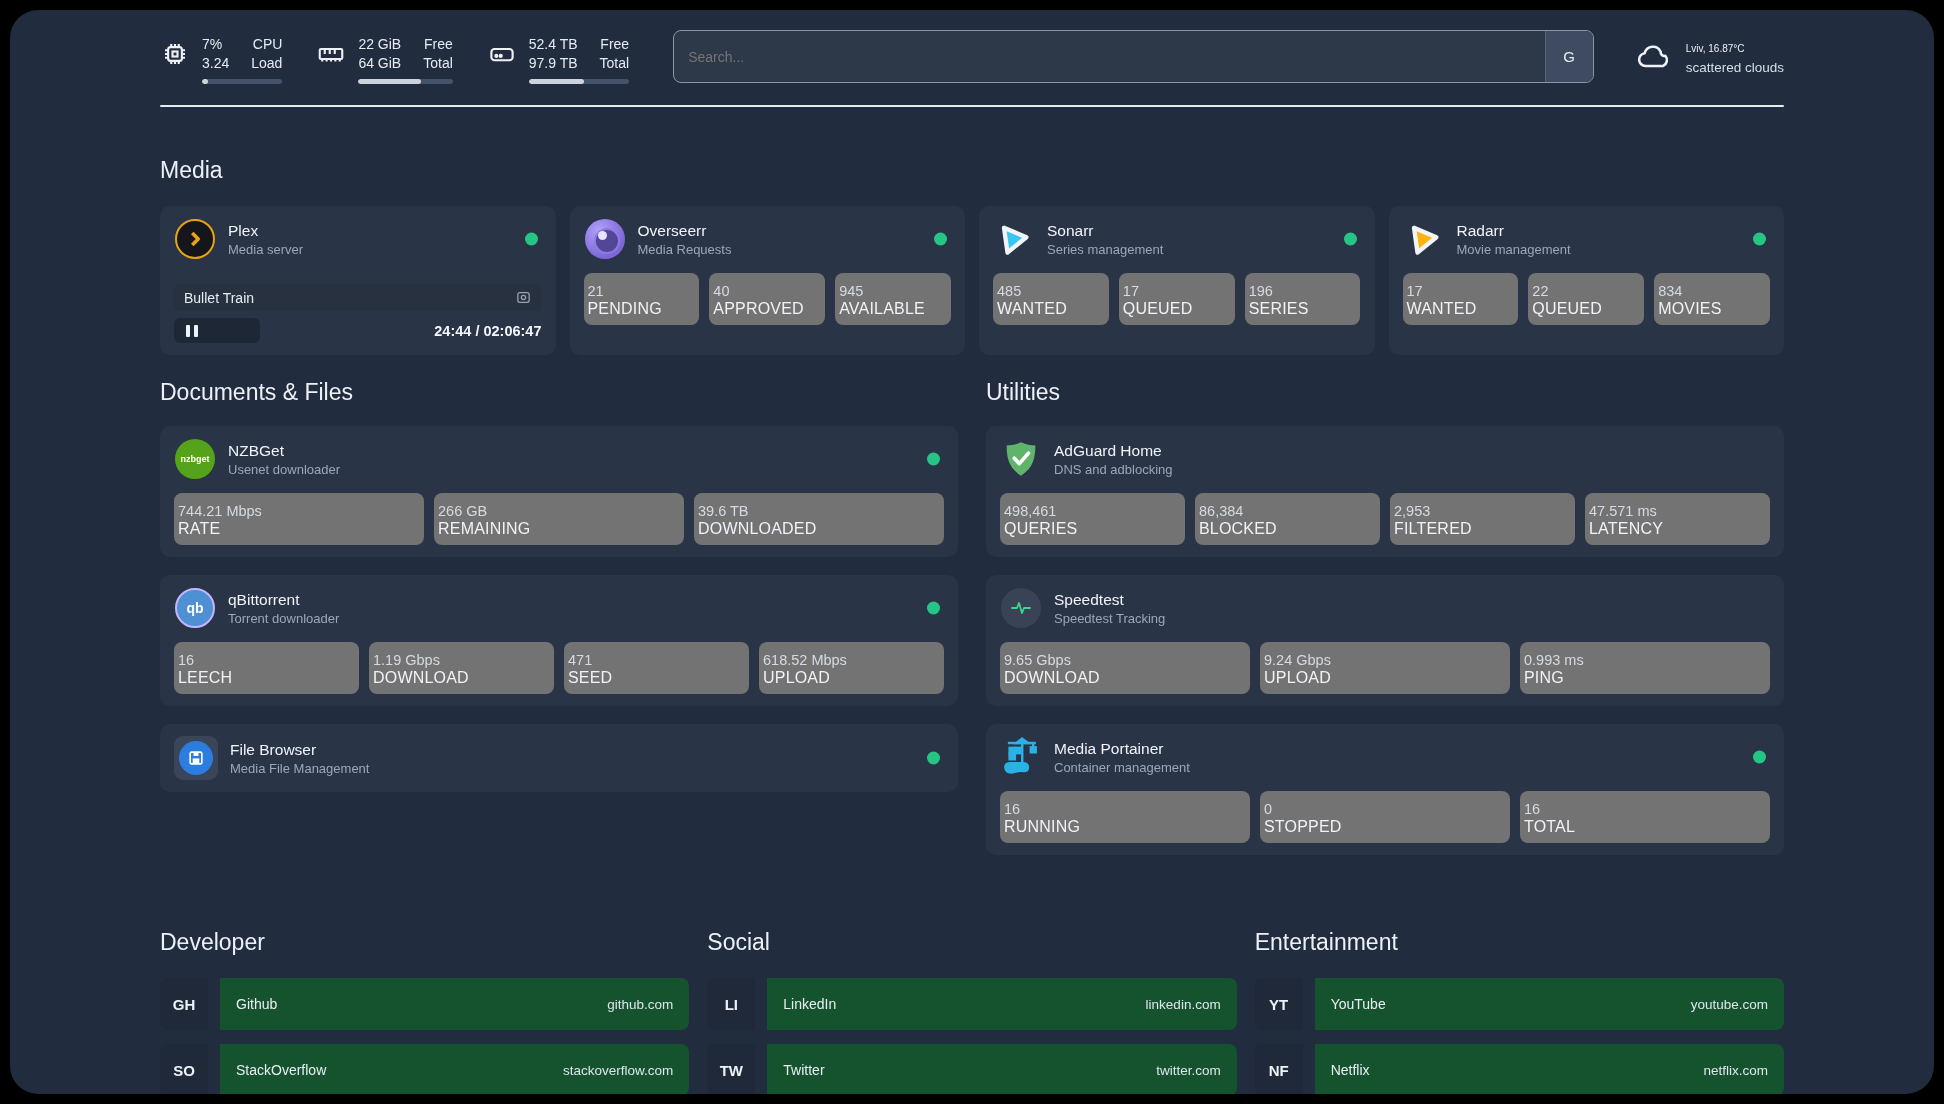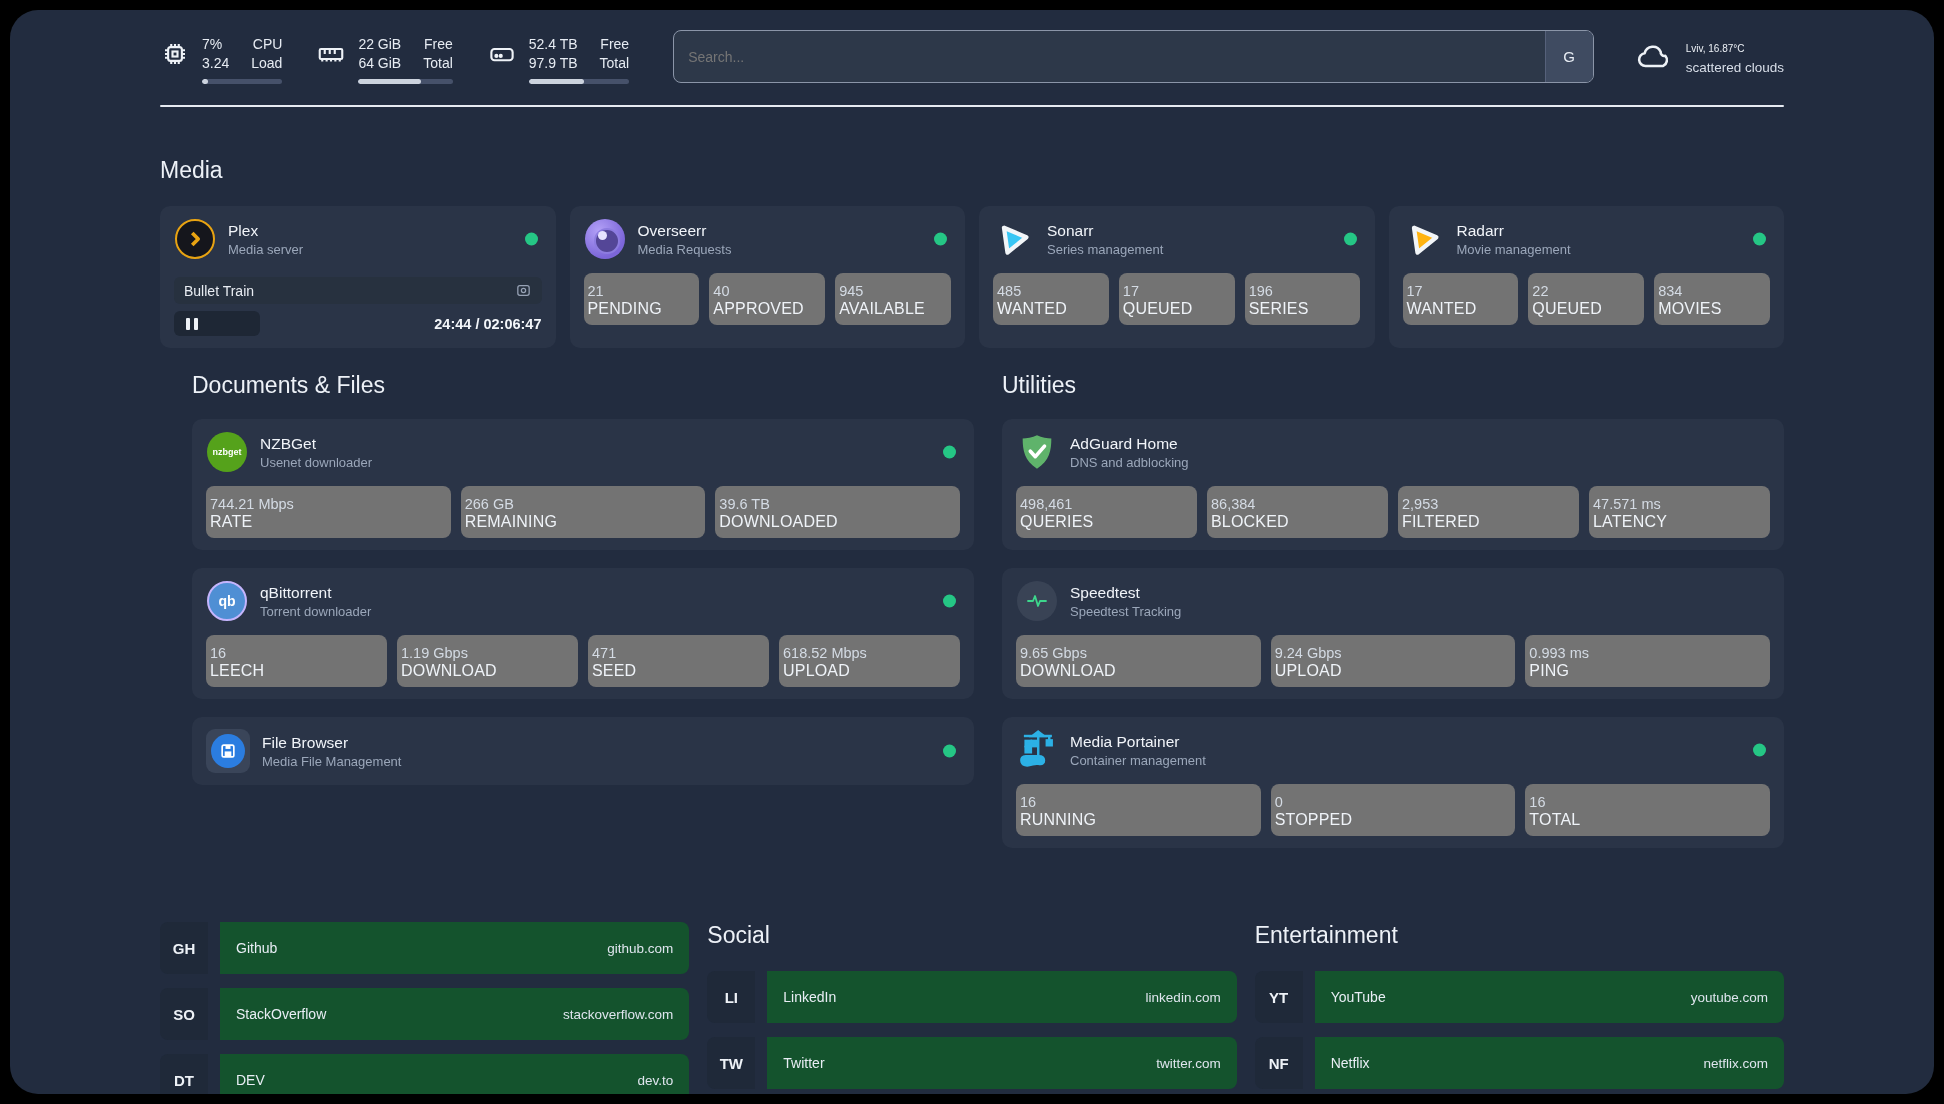--- a/index.html
+++ b/index.html
@@ -58,29 +58,29 @@
   .ic-over { position:relative; width:40px; height:40px; border-radius:50%; background:radial-gradient(circle at 35% 30%, #b3a1f7, #7c66d9 70%); overflow:hidden; }
   .ic-over .pupil { position:absolute; left:9px; top:9px; width:26px; height:26px; border-radius:50%; background:#544697; border:2px solid #8d7ce0; }
   .ic-over .glint { position:absolute; left:13px; top:12px; width:9px; height:9px; border-radius:50%; background:#e7e2ff; }
   .ic-circle { width:40px; height:40px; border-radius:50%; display:flex; align-items:center; justify-content:center; color:#fff; }
   .ic-nzb { background:#55a21b; font-size:9px; font-weight:bold; }
   .ic-qb { background:#4f8fd4; font-size:14px; font-weight:bold; border:2px solid #c4b5fd; }
   .ic-speed { background:#394355; }
   .ic-fb-chip { width:44px; height:44px; border-radius:9px; background:#3a4559; display:flex; align-items:center; justify-content:center; }
   .ic-fb { width:34px; height:34px; border-radius:50%; background:#2b7de0; display:flex; align-items:center; justify-content:center; }
   
-  .plex-np { margin-top:17px; background:#27313f; border-radius:6px; padding:5px 10px; display:flex; align-items:center; justify-content:space-between; }
+  .plex-np { margin-top:24px; background:#27313f; border-radius:6px; padding:5px 10px; display:flex; align-items:center; justify-content:space-between; }
   .np-title { font-size:14px; color:#e9edf3; }
   .np-cam svg { width:17px; height:17px; stroke:#97a2b5; fill:none; stroke-width:1.8; display:block; }
   .np-ctrl { margin-top:7px; display:flex; align-items:center; justify-content:space-between; }
   .pause-chip { width:86px; height:25px; background:#1e2735; border-radius:6px; border:none; cursor:pointer; display:flex; align-items:center; padding-left:12px; gap:4px; }
   .pause-chip i { display:block; width:4px; height:12px; background:#eef2f7; border-radius:1px; }
   .ptime { font-size:14.5px; font-weight:bold; color:#f3f6fa; }
   
-  .two-col { display:grid; grid-template-columns:1fr 1fr; gap:28px; margin-top:24px;margin-left:32px; }
+  .two-col { display:grid; grid-template-columns:1fr 1fr; gap:28px; margin-top:24px; }
   .colstack { display:flex; flex-direction:column; }
   .colstack .section-title { margin-bottom:20px; }
   .colstack .card { margin-bottom:18px; }
   
   .links-grid { display:grid; grid-template-columns:1fr 1fr 1fr; gap:18px; margin-top:56px; }
   .links-grid .section-title { margin-bottom:22px; }
   .lrow { display:flex; height:52px; margin-bottom:14px; cursor:pointer; }
   .labbr { width:48px; background:#1f2939; border-radius:8px 0 0 8px; color:#eef2f7; font-size:15px; font-weight:bold; display:flex; align-items:center; justify-content:center; }
   .lbar { flex:1; background:#14532d; border-radius:0 8px 8px 0; display:flex; align-items:center; justify-content:space-between; padding:0 16px 0 16px; margin-left:12px; }
   .lname { font-size:14px; color:#e9eef5; }
@@ -498,20 +498,21 @@
               <div class="sval">16</div>
               <div class="slab">TOTAL</div>
             </div>
         </div>
       </div>
     </div>
   </div>
 
   <div class="links-grid">
     <div>
+      <div class="section-title">Developer</div>
       <div class="lrow">
         <span class="labbr">GH</span>
         <span class="lbar">
             <span class="lname">Github</span>
             <span class="lurl">github.com</span>
           </span>
       </div>
       <div class="lrow">
         <span class="labbr">SO</span>
         <span class="lbar">

